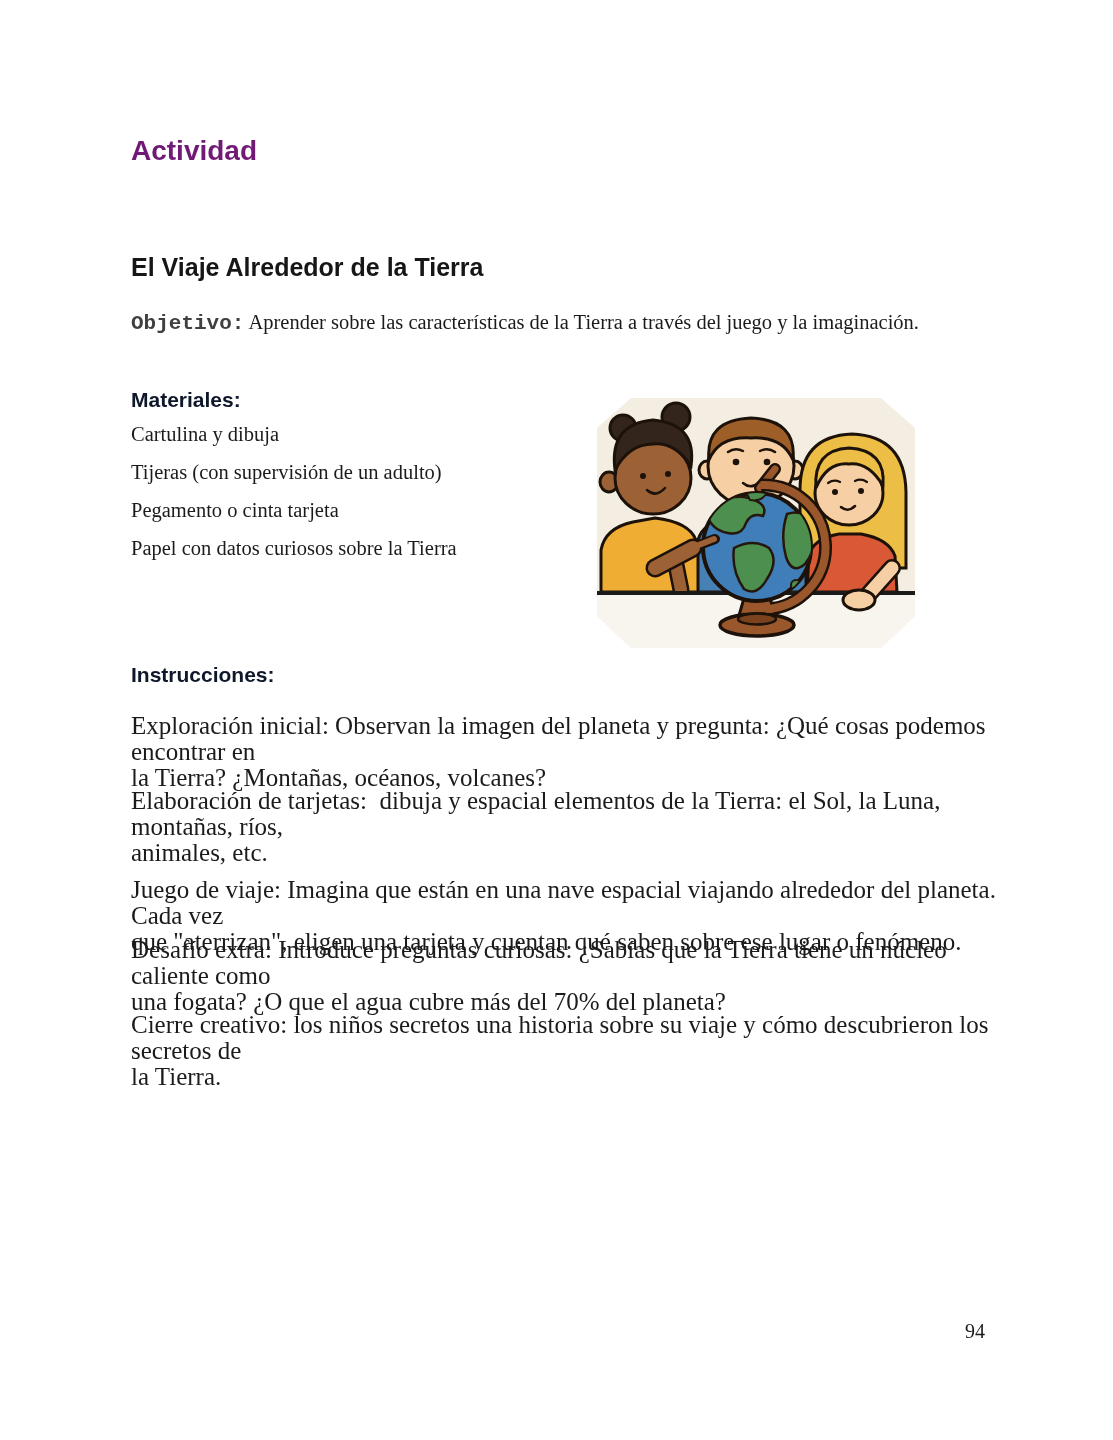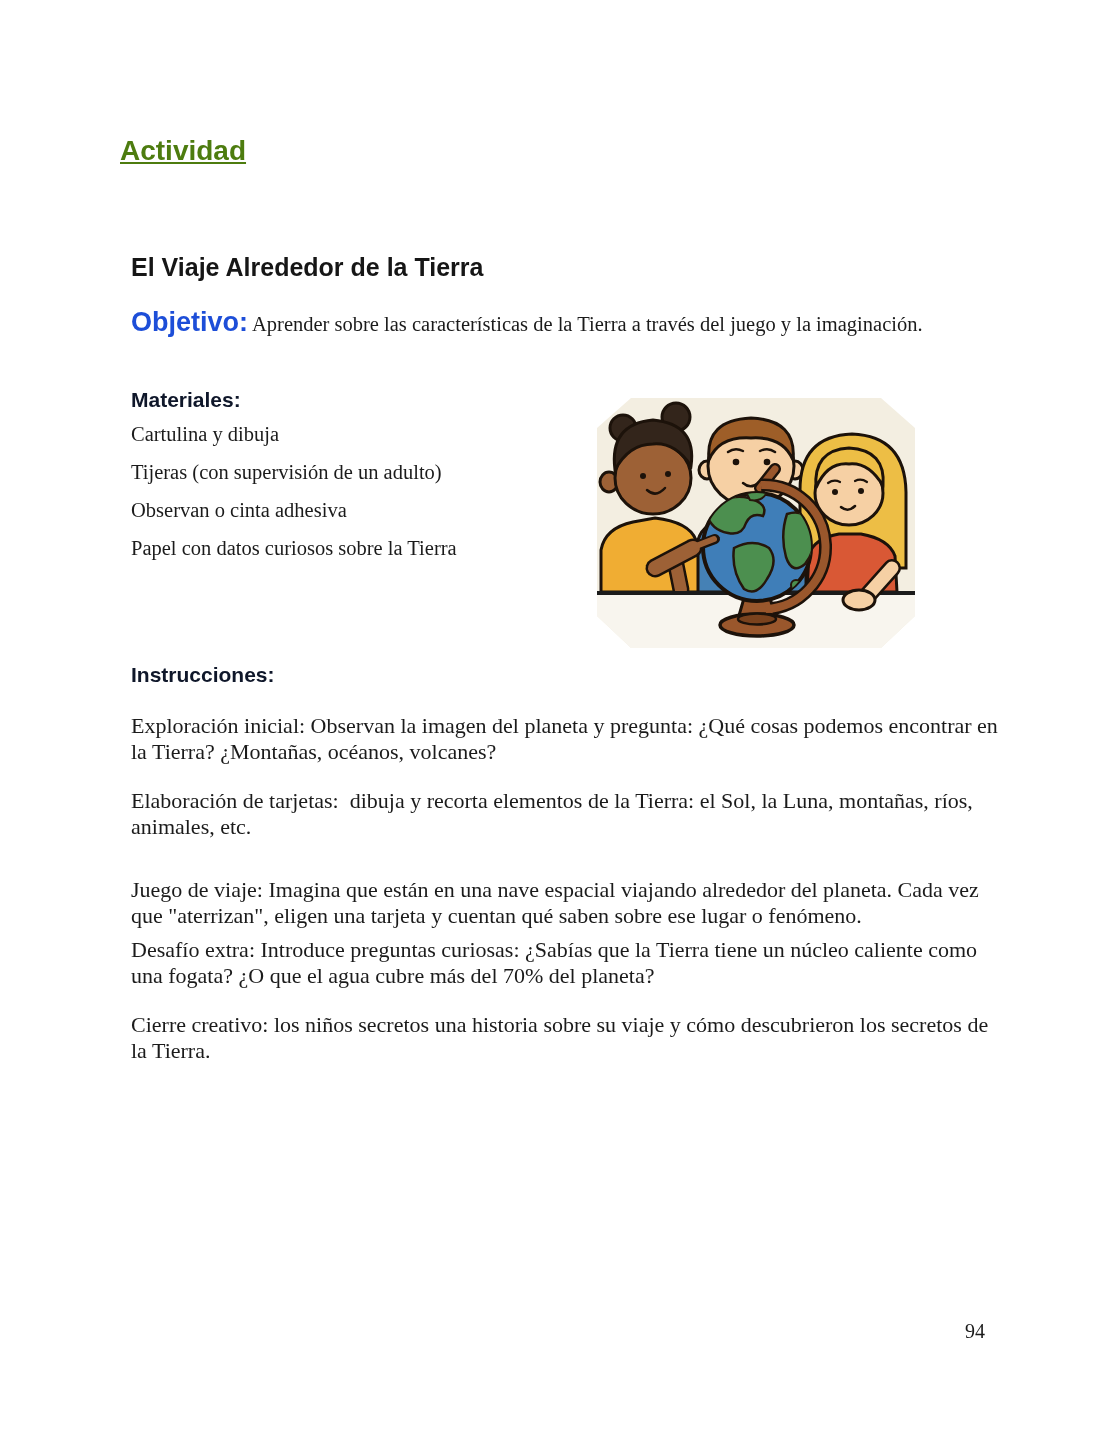--- a/index.html
+++ b/index.html
@@ -5,56 +5,56 @@
   html,body { margin:0; padding:0; background:#ffffff; }
   .page {
     position:relative;
     width:1113px; height:1440px;
     background:#ffffff;
     overflow:hidden;
     font-family:"Liberation Serif", serif;
     color:#1b1b1b;
   }
   .doc-title {
-    position:absolute; left:120px; top:136px;
+    position:absolute; left:131px; top:136px;
     font-family:"Liberation Sans", sans-serif;
     font-weight:bold; font-size:28px; line-height:1.05;
-    color:#4d7c0f; margin:0;text-decoration:underline;
+    color:#701a75; margin:0;
   }
   .activity-heading {
     position:absolute; left:131px; top:254px;
     font-family:"Liberation Sans", sans-serif;
     font-weight:bold; font-size:25px; line-height:1.1;
     color:#161616; margin:0;
   }
   .objective {
     position:absolute; left:131px; top:309px; width:880px;
     font-size:20.5px; line-height:26px; margin:0;
   }
   .bold-label {
-    font-family:Liberation Sans, sans-serif;
-    font-weight:bold; font-size:27px; color:#1d4ed8;
+    font-family:Liberation Mono, monospace;
+    font-weight:bold; font-size:21px; color:#404040;
   }
   .section-heading {
     position:absolute; left:131px;
     font-family:"Liberation Sans", sans-serif;
     font-weight:bold; font-size:21px; line-height:1.1;
     color:#0f172a; margin:0;
   }
   .materials-heading { top:388px; }
   .instructions-heading { top:663px; }
   .materials-list { position:absolute; left:131px; top:421px; width:460px; }
   .material-item { font-size:20.5px; line-height:26px; margin:0 0 12px 0; }
   .illustration {
     position:absolute; left:597px; top:398px;
     width:318px; height:250px;
   }
   .para {
     position:absolute; left:131px; width:880px;
-    font-size:22px; line-height:26px; margin:0;
+    font-size:25px; line-height:26px; margin:0;
     white-space:pre-wrap;
   }
   .para-0 { top:713px; }
   .para-1 { top:788px; }
   .para-2 { top:862px;margin-top:15px; }
   .para-3 { top:937px; }
   .para-4 { top:1012px; }
   .page-number {
     position:absolute; left:131px; top:1320px; width:854px;
     text-align:right; font-size:20px; color:#1b1b1b;
@@ -69,21 +69,21 @@
 
   <h2 class="activity-heading">El Viaje Alrededor de la Tierra</h2>
 
   <p class="objective"><span class="bold-label">Objetivo:</span> <span>Aprender sobre las características de la Tierra a través del juego y la imaginación.</span></p>
 
   <h3 class="section-heading materials-heading">Materiales:</h3>
 
   <div class="materials-list">
     <p class="material-item">Cartulina y dibuja</p>
     <p class="material-item">Tijeras (con supervisión de un adulto)</p>
-    <p class="material-item">Observan o cinta adhesiva</p>
+    <p class="material-item">Pegamento o cinta tarjeta</p>
     <p class="material-item">Papel con datos curiosos sobre la Tierra</p>
   </div>
 
   <div class="illustration">
     <svg width="318" height="250" viewBox="0 0 318 250" xmlns="http://www.w3.org/2000/svg">
       <defs>
         <clipPath id="oct">
           <polygon points="34,0 284,0 318,30 318,218 284,250 34,250 0,218 0,30"></polygon>
         </clipPath>
         <clipPath id="sphere">
@@ -167,21 +167,21 @@
           <line x1="94" y1="150" x2="117" y2="141" stroke="#9d6136" stroke-width="6" stroke-linecap="round"></line>
         </g>
       </g>
     </svg>
   </div>
 
   <h3 class="section-heading instructions-heading">Instrucciones:</h3>
 
   <p class="para para-0">Exploración inicial: Observan la imagen del planeta y pregunta: ¿Qué cosas podemos encontrar en
 la Tierra? ¿Montañas, océanos, volcanes?</p>
-  <p class="para para-1">Elaboración de tarjetas:  dibuja y recorta elementos de la Tierra: el Sol, la Luna, montañas, ríos,
+  <p class="para para-1">Elaboración de tarjetas:  dibuja y espacial elementos de la Tierra: el Sol, la Luna, montañas, ríos,
 animales, etc.</p>
   <p class="para para-2">Juego de viaje: Imagina que están en una nave espacial viajando alrededor del planeta. Cada vez
 que "aterrizan", eligen una tarjeta y cuentan qué saben sobre ese lugar o fenómeno.</p>
   <p class="para para-3">Desafío extra: Introduce preguntas curiosas: ¿Sabías que la Tierra tiene un núcleo caliente como
 una fogata? ¿O que el agua cubre más del 70% del planeta?</p>
   <p class="para para-4">Cierre creativo: los niños secretos una historia sobre su viaje y cómo descubrieron los secretos de
 la Tierra.</p>
 
   <div class="page-number">94</div>
 

